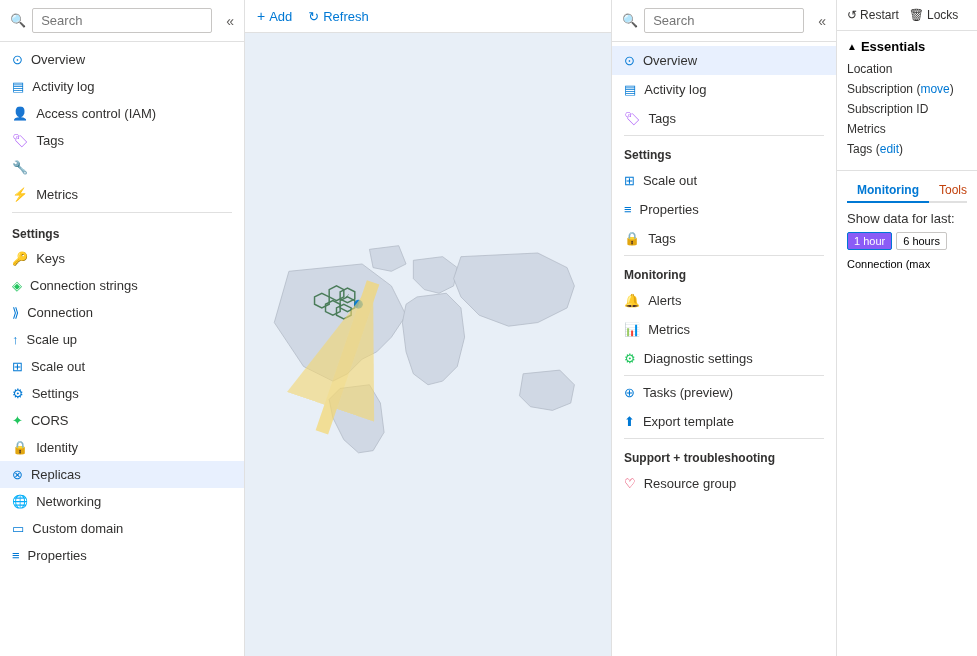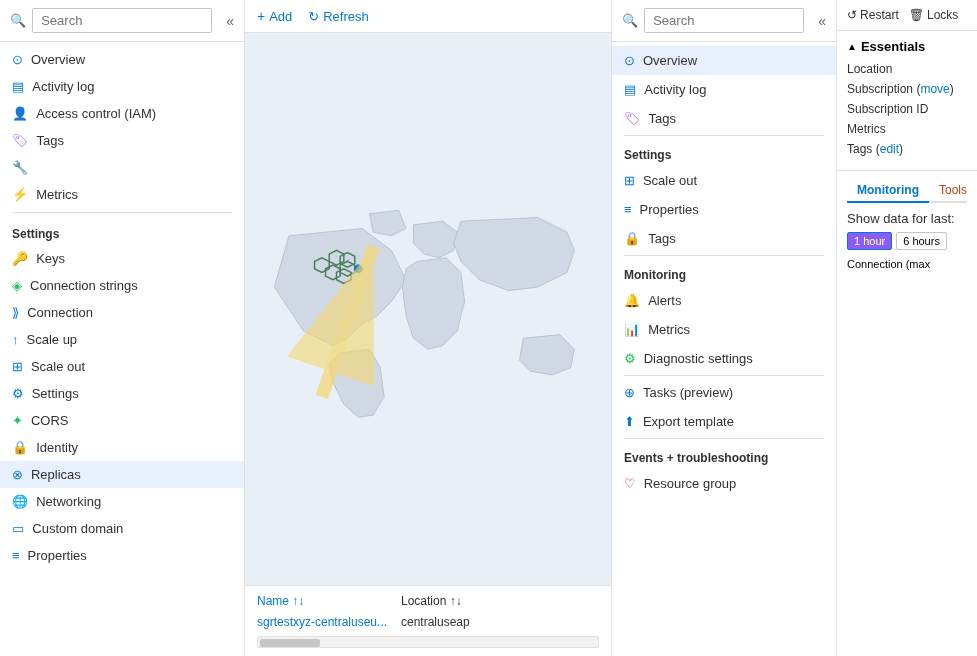--- a/index.html
+++ b/index.html
@@ -439,37 +439,20 @@
 
       <defs>
         <marker id="arrowhead" markerWidth="10" markerHeight="7" refX="10" refY="3.5" orient="auto">
           <polygon points="0 0, 10 3.5, 0 7" fill="#f5d76e" opacity="0.85"></polygon>
         </marker>
       </defs>
       <line x1="105" y1="280" x2="175" y2="75" stroke="#f5d76e" stroke-width="18" opacity="0.7" marker-end="url(#arrowhead)"></line>
     </svg>
   </div>
 
-  <div class="map-table">
-    <div class="table-header">
-      <span class="col-name">
-        <span>Name</span> ↑↓
-      </span>
-      <span class="col-loc">
-        <span>Location</span> ↑↓
-      </span>
-    </div>
-    <div class="table-row-data">
-      <span class="col-name">sgrtestxyz-centraluseu...</span>
-      <span class="col-loc">centraluseap</span>
-    </div>
-    <div class="table-scrollbar">
-      <div class="table-scrollbar-thumb"></div>
-    </div>
-  </div>
 </div>
 
 <div class="middle-menu">
   <div class="middle-search">
     <span style="color:#605e5c;">🔍</span>
     <input type="text" placeholder="Search" style="">
     <button class="collapse-btn">«</button>
   </div>
   <div class="middle-nav">
     <div class="middle-nav-item active">
@@ -522,21 +505,21 @@
     <div class="middle-nav-item">
       <span style="color:#0078d4;">⊕</span>
       <span>Tasks (preview)</span>
     </div>
     <div class="middle-nav-item">
       <span style="color:#0078d4;">⬆</span>
       <span>Export template</span>
     </div>
 
     <div class="middle-divider"></div>
-    <div class="middle-section-label">Events + troubleshooting</div>
+    <div class="middle-section-label">Support + troubleshooting</div>
 
     <div class="middle-nav-item">
       <span style="color:#e11d48;">♡</span>
       <span>Resource group</span>
     </div>
   </div>
 </div>
 
 <div class="right-panel">
   <div class="right-toolbar">

